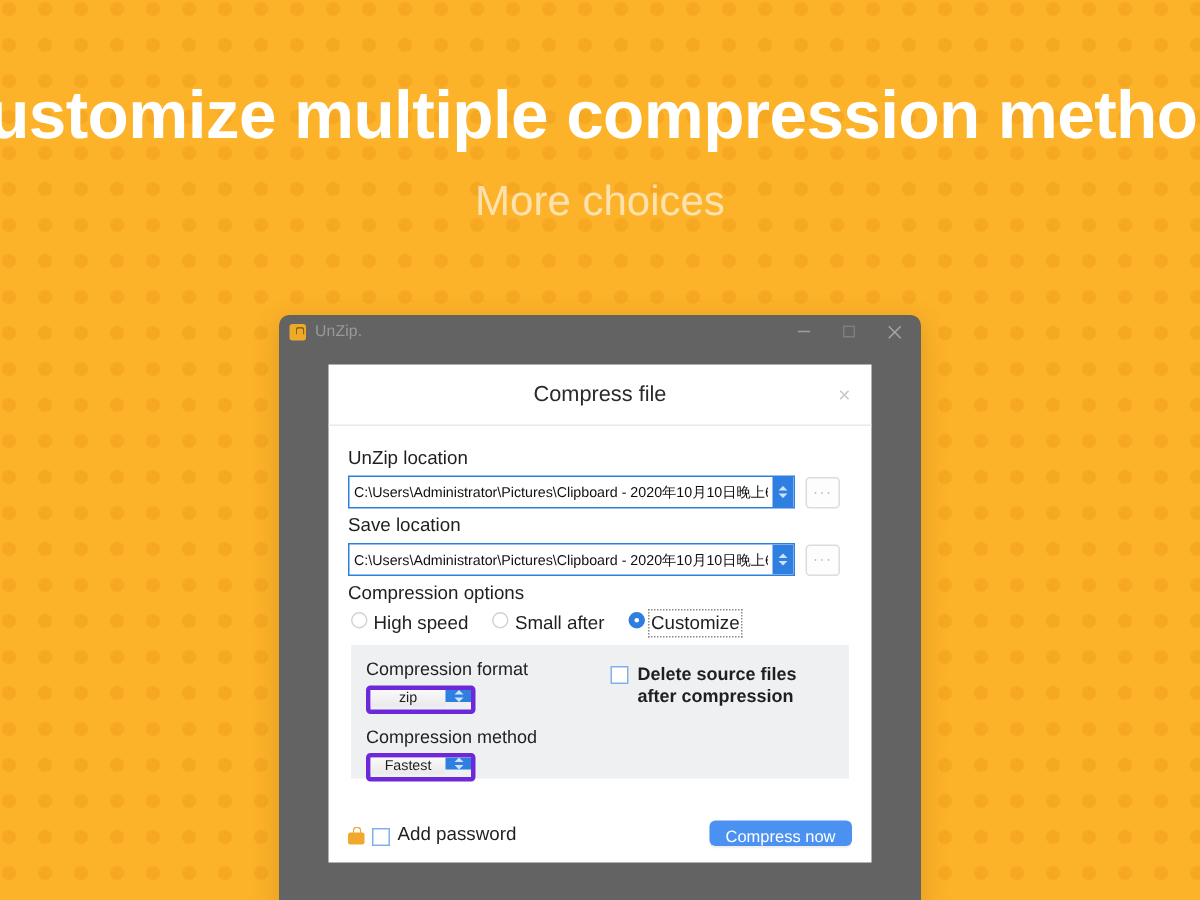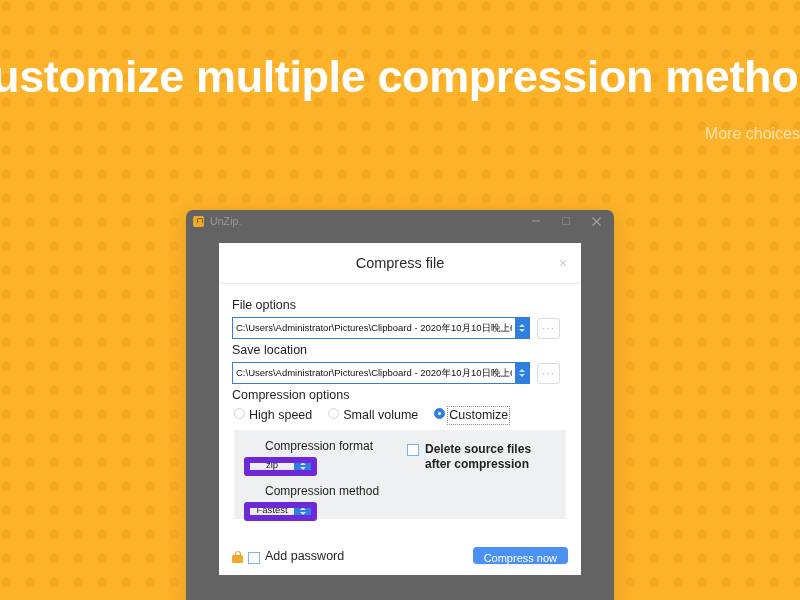--- a/index.html
+++ b/index.html
@@ -44,25 +44,24 @@
     color: #ffffff;
     letter-spacing: -0.4px;
     line-height: 62px;
     
     margin-left: -40px;
     margin-right: -40px;
   }
   #promo-sub {
     display: block;
     white-space: nowrap;
-    font-size: 16px;
+    font-size: 28px;
     color: rgba(255,255,255,0.62);
     line-height: 36px;
     margin-top: 8px;
-    text-align: right;
   }
 
   
   #app-window {
     position: absolute;
     left: 186px;
     top: 210px;
     width: 428px;
     height: 420px;
     background: #636363;
@@ -297,28 +296,27 @@
     display: flex;
     gap: 6px;
     font-weight: bold;
   }
 
   .panel-label {
     font-size: 12px;
     color: #1f1f1f;
     line-height: 16px;
     margin-bottom: 3px;
-    margin-left: 21px;
   }
   .combo {
     width: 73px;
     height: 19px;
     display: flex;
-    align-items: flex-end;
-    border: 6px solid #6d28d9;
+    align-items: flex-start;
+    border: 3px solid #6d28d9;
     border-radius: 3px;
     overflow: hidden;
     margin-bottom: 7px;
     cursor: default;
   }
   .combo-value {
     flex: 1 1 auto;
     background: linear-gradient(#fafafa, #e9e9e9);
     font-size: 9.5px;
     color: #1d1d1d;
@@ -433,21 +431,21 @@
 
   <div id="compress-dialog">
 
     <div id="dialog-header">
       <span id="dialog-title">Compress file</span>
       <span id="dialog-close">×</span>
     </div>
 
     <div id="dialog-body">
 
-      <div class="field-label">File options</div>
+      <div class="field-label">UnZip location</div>
       <div class="path-row">
         <span class="path-input-wrap">
           <input class="path-input" type="text" value="C:\Users\Administrator\Pictures\Clipboard - 2020年10月10日晚上6…" style="">
           <span class="spinner">
             <span class="chev up"></span>
               <span class="chev down"></span>
           </span>
         </span>
         <span class="browse-btn">···</span>
       </div>
@@ -465,21 +463,21 @@
       </div>
 
       <div class="field-label">Compression options</div>
       <div id="compression-options-row">
         <span class="radio-item">
           <span class="radio-dot"></span>
           <span class="radio-label">High speed</span>
         </span>
         <span class="radio-item">
           <span class="radio-dot"></span>
-          <span class="radio-label">Small volume</span>
+          <span class="radio-label">Small after</span>
         </span>
         <span class="radio-item selected">
           <span class="radio-dot"></span>
           <span class="radio-label">Customize</span>
         </span>
       </div>
 
       <div id="customize-panel">
         <div id="panel-left">
           <div class="panel-label">Compression format</div>

